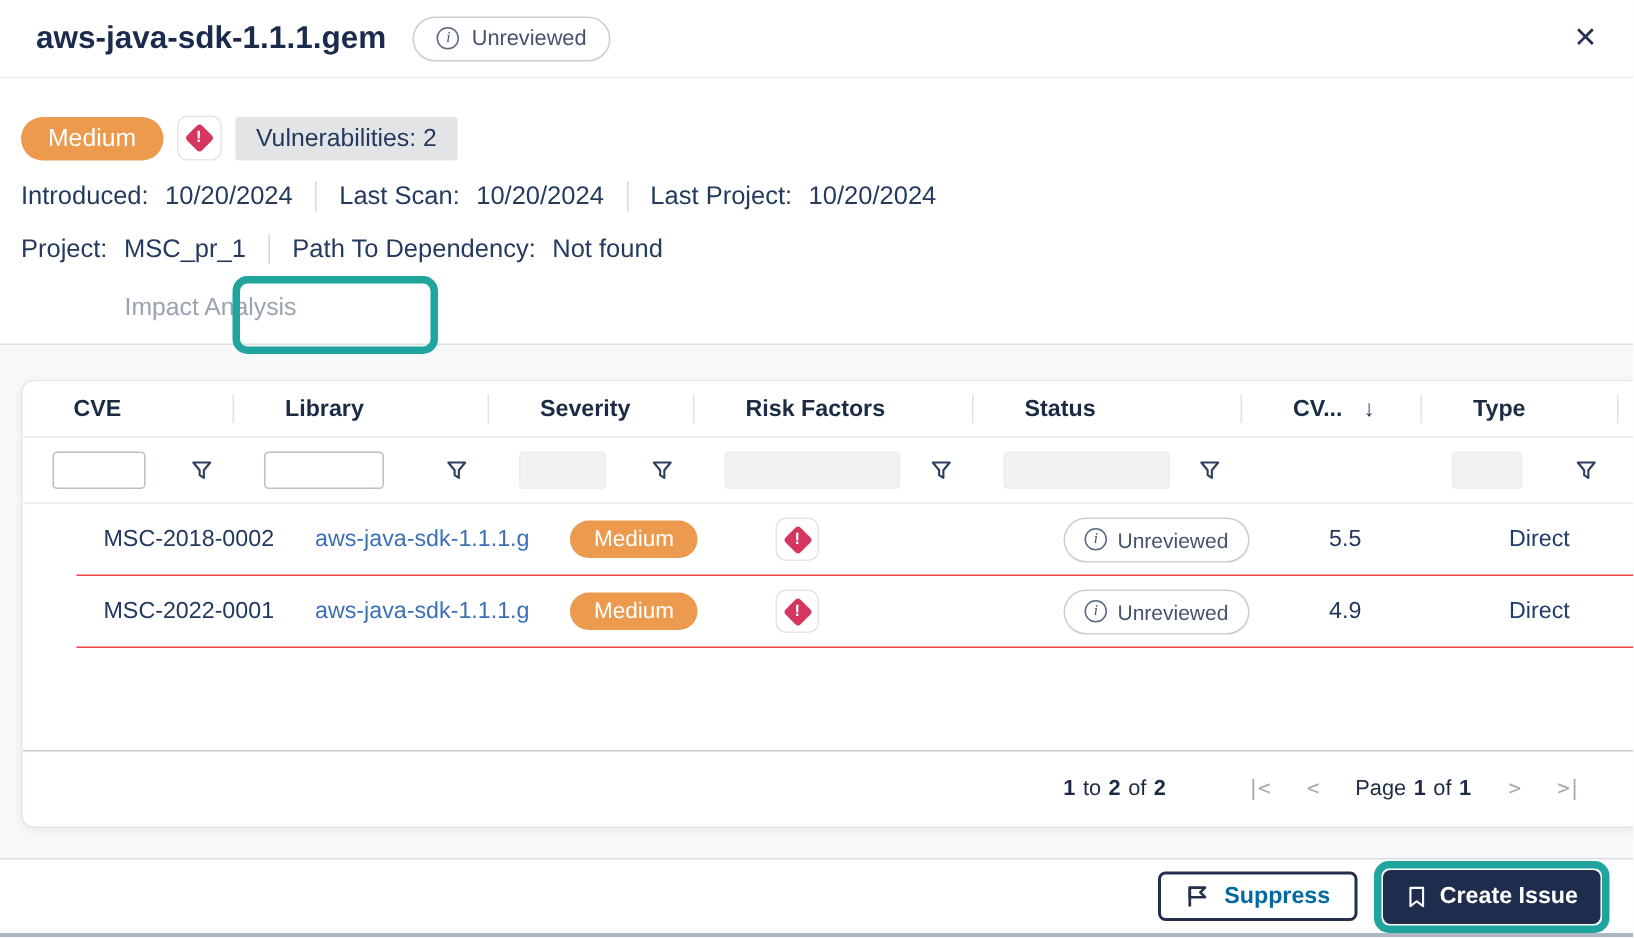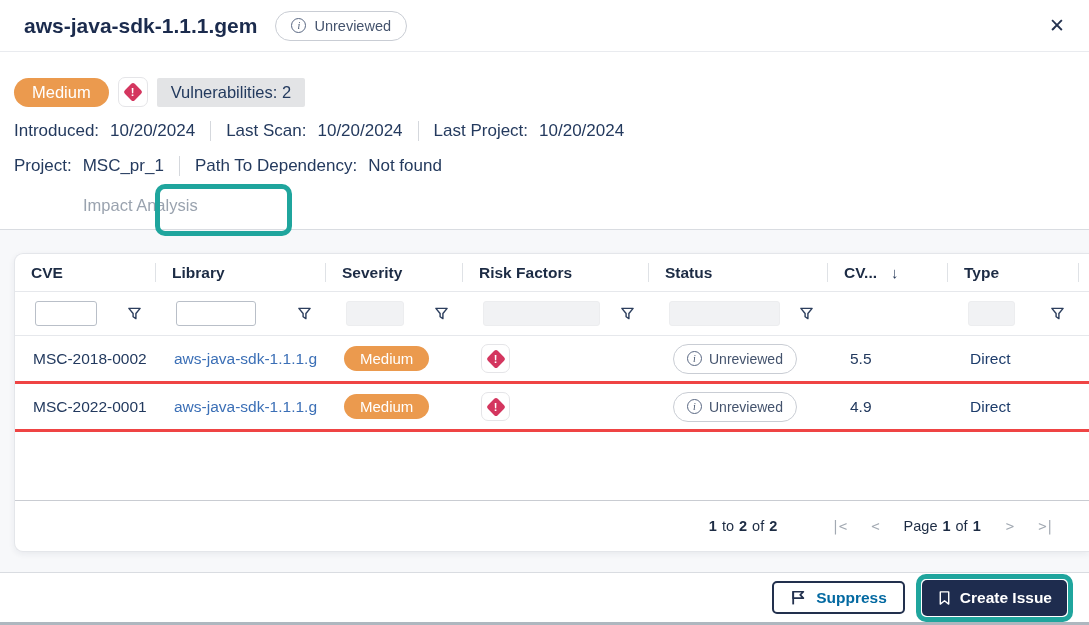--- a/index.html
+++ b/index.html
@@ -45,34 +45,34 @@
   .tabs-sep { position:absolute; top:229px; left:0; right:0; height:1px; background:#D9DCE1; }
 
   
   .table-section { position:absolute; top:230px; left:0; right:0; height:342px; background:#F7F8FA; }
   .card { position:absolute; top:23px; left:14px; right:0; height:299px; background:#fff;
           border:1px solid #E4E6EA; border-right:none; border-radius:9px 0 0 9px;
           box-shadow:0 2px 6px rgba(30,40,70,.07); display:flex; flex-direction:column; overflow:hidden; }
 
   .tgrid { display:grid; grid-template-columns:141px 170px 137px 186px 179px 120px 131px 1fr; align-items:center; }
   .thead { height:38px; border-bottom:1px solid #E6E8EC; font-weight:bold; font-size:15.5px; color:#1C2B44; }
-  .th { position:relative; height:100%; display:flex; align-items:center; gap:14px; padding-left:16px; cursor:pointer;text-align:right; }
+  .th { position:relative; height:100%; display:flex; align-items:center; gap:14px; padding-left:34px; cursor:pointer;text-align:right; }
   .th::after { content:""; position:absolute; right:0; top:9px; bottom:9px; width:1px; background:#DFE2E6; }
   .th.no-sep::after { display:none; }
   .sort-arrow { color:#2C3E5D; font-size:15px; font-weight:normal; }
 
   .tfilter { height:44px; border-bottom:1px solid #E6E8EC; }
   .fcell { height:100%; display:flex; align-items:center; justify-content:space-between; padding:0 14px 0 20px; }
   .flt { height:25px; border:1px solid #B9BFC8; border-radius:3px; background:#fff; padding:0 6px;
          font:inherit; font-size:13px; color:#233A5E; }
   .flt.gray { background:#F1F2F4; border-color:#ECEDEF; }
   .w62{width:62px} .w80{width:80px} .w58{width:58px} .w117{width:117px} .w111{width:111px} .w47{width:47px}
   .funnel { cursor:pointer; display:flex; }
 
-  .trow { height:48px; border-bottom:3px solid #ef4444; font-size:15.5px; }
+  .trow { height:48px; border-bottom:1px solid #ef4444; font-size:15.5px;margin-left:36px; }
   .td { padding-left:18px; }
   .td.cve { color:#22395E; }
   .lib-link { color:#3B6FB6; cursor:pointer; text-decoration:none; }
   .sev-pill-sm { display:inline-block; background:#EB9A4E; color:#fff; border-radius:999px; padding:4px 16px; font-size:15px; }
   .status-pill { display:inline-flex; align-items:center; gap:7px; border:1px solid #C9CDD4; border-radius:999px;
                  padding:6px 13px; font-size:14px; color:#44536D; background:#fff; cursor:pointer; margin-left:6px; }
   .td.cv { padding-left:22px; color:#22395E; }
   .td.type { padding-left:22px; color:#1D3C6B; }
 
   .tfill { flex:1; }

